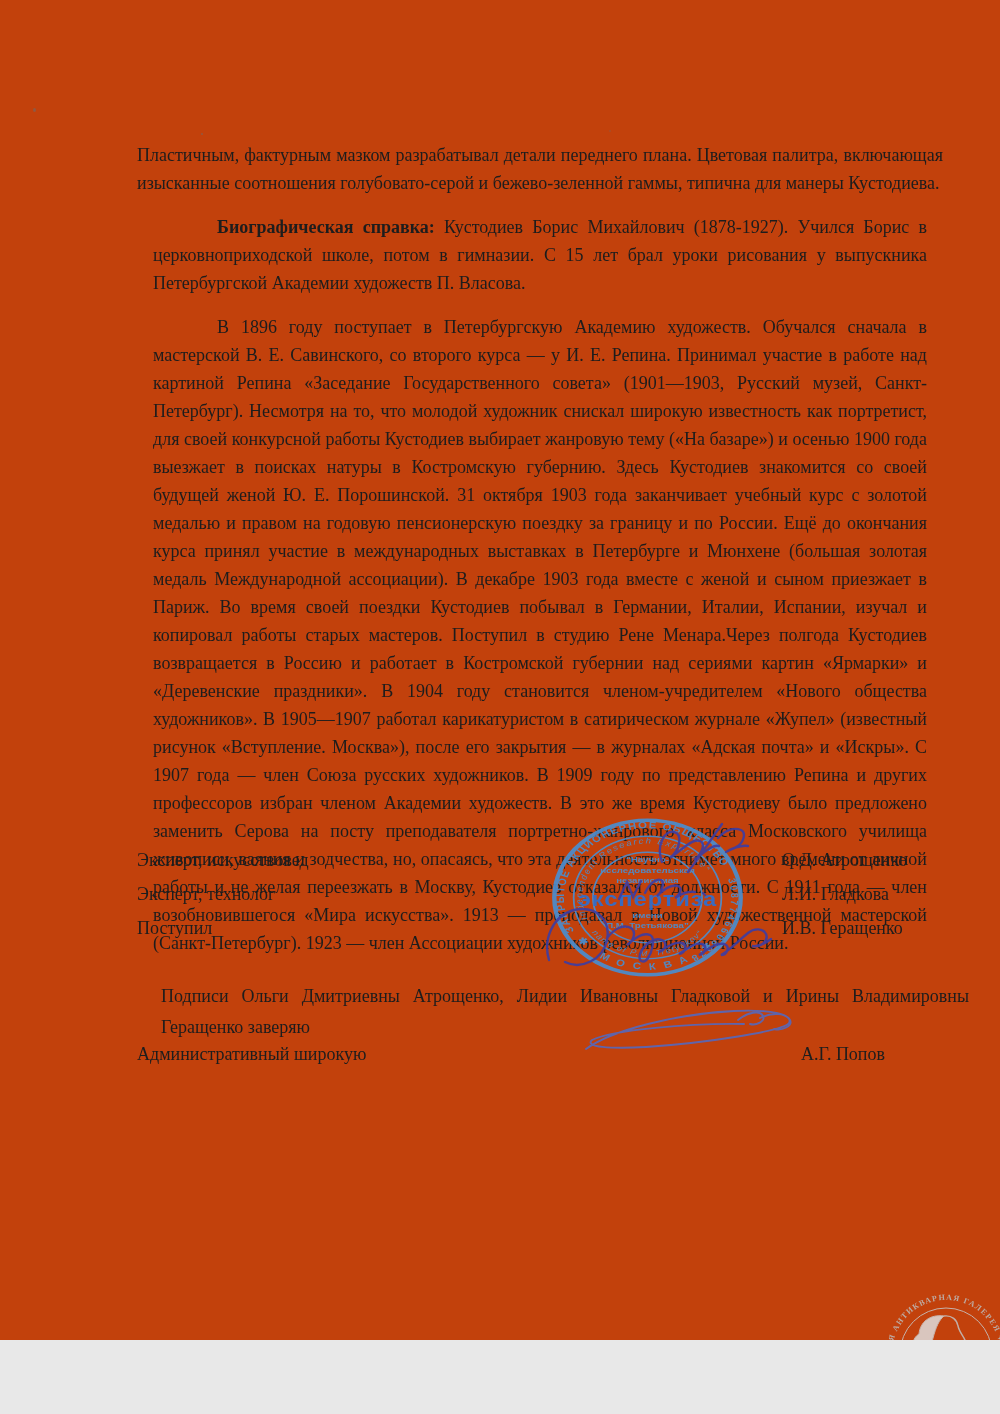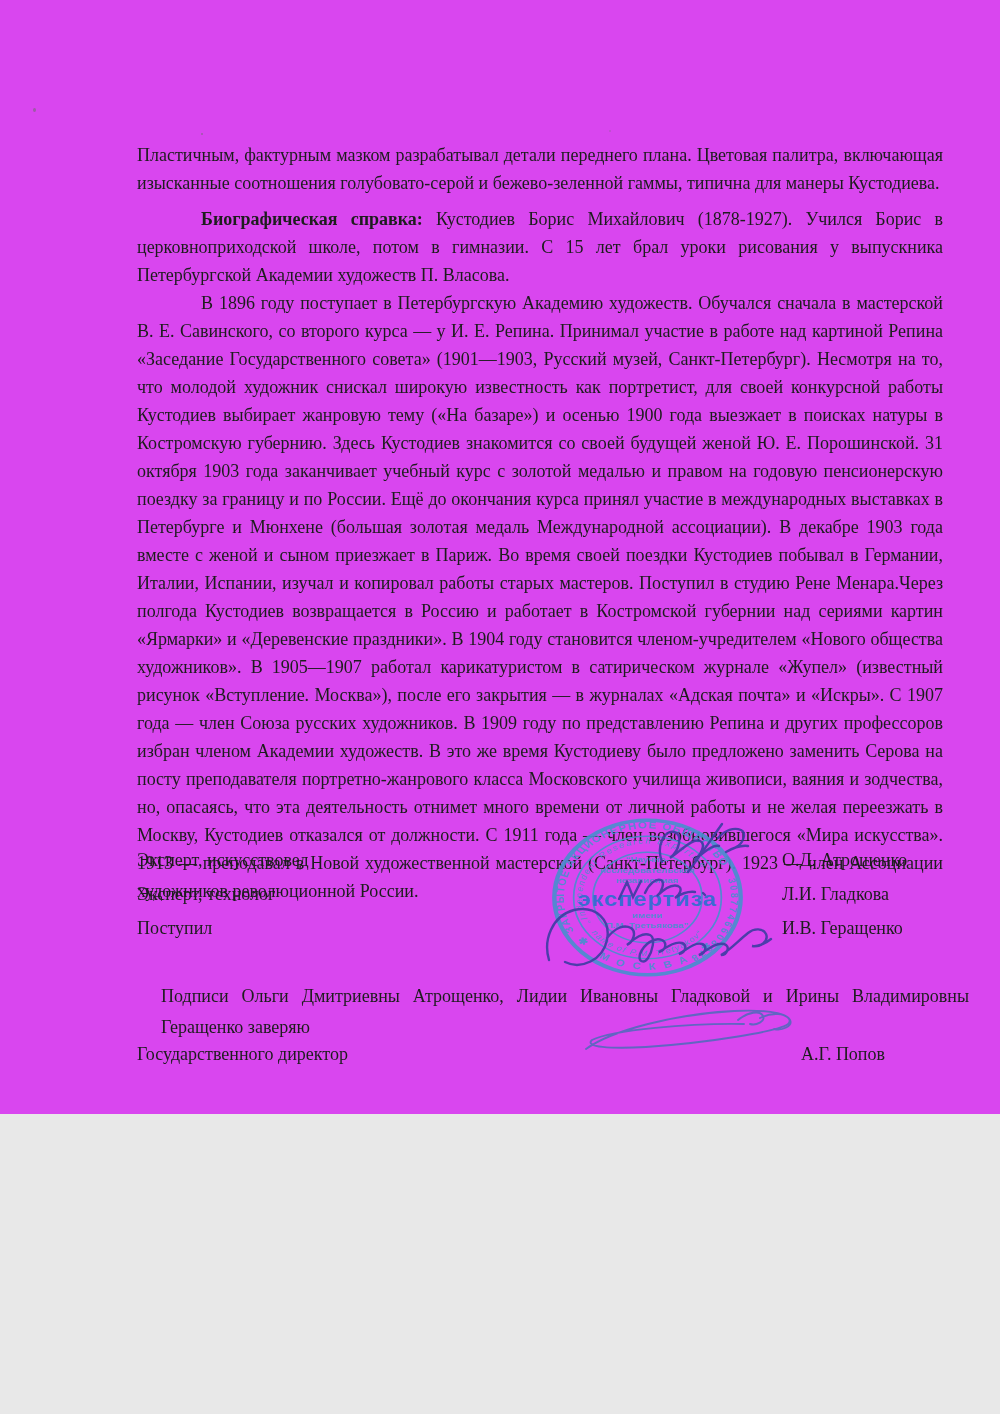--- a/index.html
+++ b/index.html
@@ -1,30 +1,30 @@
 <!DOCTYPE html>
 <html><head>
 <meta charset="utf-8">
 <style>
   html,body{margin:0;padding:0;background:#e8e8e8;}
   .page{
     position:relative;
-    width:1000px;height:1114px;
-    background:#d946ef;
+    width:1000px;height:1340px;
+    background:#c2410c;
     overflow:hidden;
     font-family:"Liberation Serif", serif;
     color:#1d1d1d;
   }
   
   .doc{
     position:absolute;left:137px;top:141px;width:806px;
     font-size:18px;line-height:28px;text-align:justify;
   }
   .para{margin:0 0 8px 0;}
-  .para.cont{margin:0;}
+  .para.cont{margin:16px;}
   .para.indent{text-indent:64px;}
   .para b{font-weight:bold;}
   
   .experts{position:absolute;left:137px;top:849px;width:806px;font-size:18px;}
   .expert-row{position:relative;height:34px;line-height:22px;}
   .expert-row .name{position:absolute;left:645px;top:0;}
   
   .certify{
     position:absolute;left:137px;top:981px;width:808px;
     font-size:18px;line-height:31px;text-align:justify;margin-left:24px;
@@ -115,21 +115,21 @@
     <g fill="none" stroke="#5468bd" stroke-width="1.9" stroke-linecap="round" opacity="0.9">
       <path d="M 586 1049 C 612 1030 676 1014 734 1011 C 772 1009 794 1015 789 1023 C 784 1031 706 1043 646 1047 C 610 1049 584 1047 592 1040 C 612 1030 690 1023 744 1024 M 738 1020 C 748 1012 760 1010 763 1016 C 766 1021 756 1026 750 1024 M 760 1018 C 772 1012 786 1013 790 1020 C 793 1026 782 1031 774 1029"></path>
     </g>
   </svg>
 
   <div class="certify">
     <span>Подписи Ольги Дмитриевны Атрощенко, Лидии Ивановны Гладковой и Ирины Владимировны Геращенко заверяю</span>
   </div>
 
   <div class="director">
-    <span>Государственного директор</span>
+    <span>Административный широкую</span>
     <span class="name">А.Г. Попов</span>
   </div>
 
   <svg class="watermark" viewBox="0 0 136 136">
     <defs>
       <path id="wm-circle" d="M 21.2 95 A 54 54 0 1 1 114.8 41 A 54 54 0 1 1 21.2 95" fill="none"></path>
     </defs>
     <circle cx="68" cy="68" r="46" fill="none" stroke="#c6c6c6" stroke-width="1"></circle>
     <g>
       <path d="M 66 30 C 52 28 42 36 41 48 C 34 52 33 62 39 66 C 34 72 38 80 45 80 C 45 88 53 93 60 90 C 53 80 51 64 55 52 C 58 41 61 34 66 30 Z" fill="#dedede" stroke="#c9c9c9" stroke-width="1"></path>

